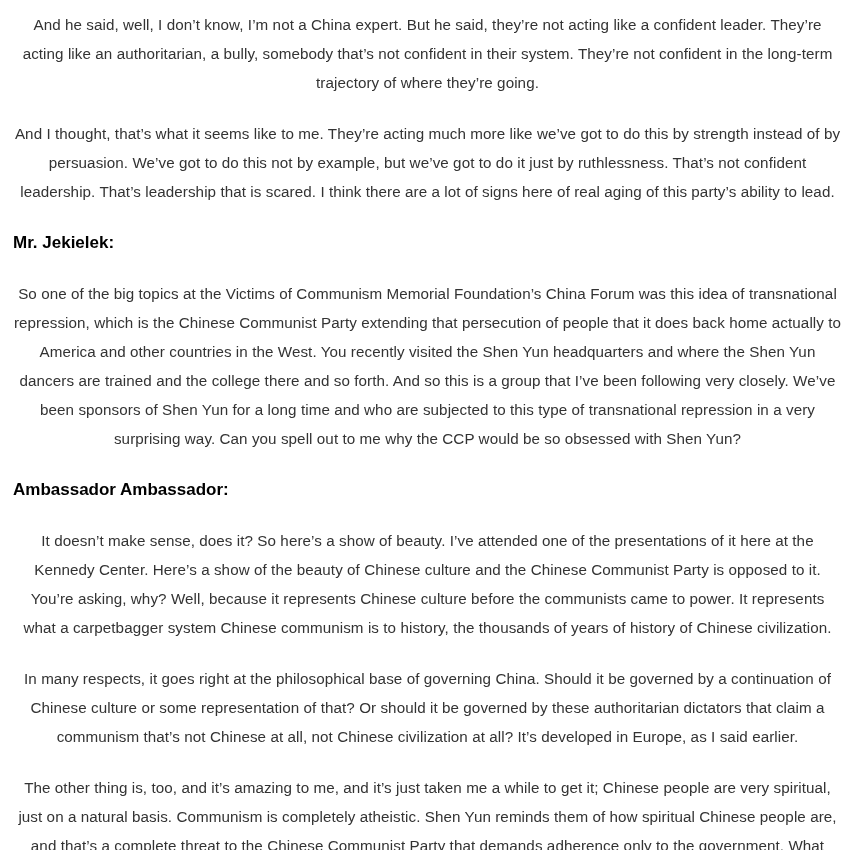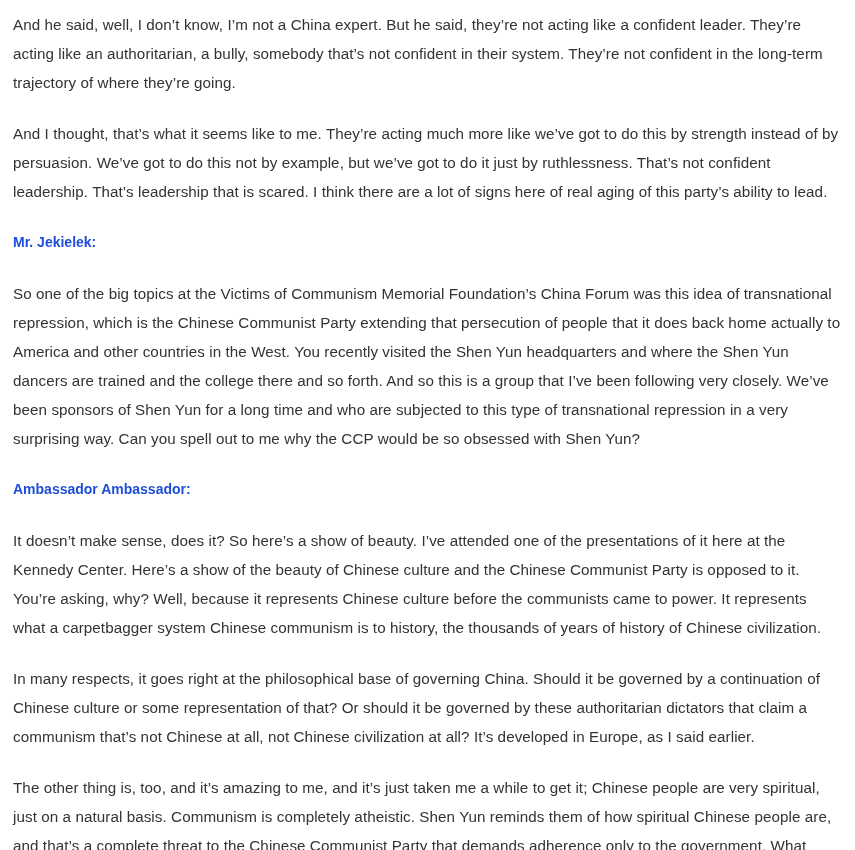--- a/index.html
+++ b/index.html
@@ -17,28 +17,28 @@
   .transcript {
     box-sizing: border-box;
     width: 855px;
     padding: 10px 13px 0 13px;
   }
   .para {
     font-size: 15.2px;
     line-height: 29px;
     color: #333333;
     margin: 0 0 22px 0;
-    text-align: left;
+    text-align: center;
     letter-spacing: 0.005em;
   }
   .speaker {
-    font-size: 14px;
+    font-size: 17px;
     line-height: 29px;
     font-weight: bold;
-    color: #1d4ed8;
+    color: #000000;
     margin: 0 0 22px 0;
   }
   .para:last-child, .speaker:last-child {
     margin-bottom: 0;
   }
 </style>
 </head>
 <body>
 
 <div class="transcript">

